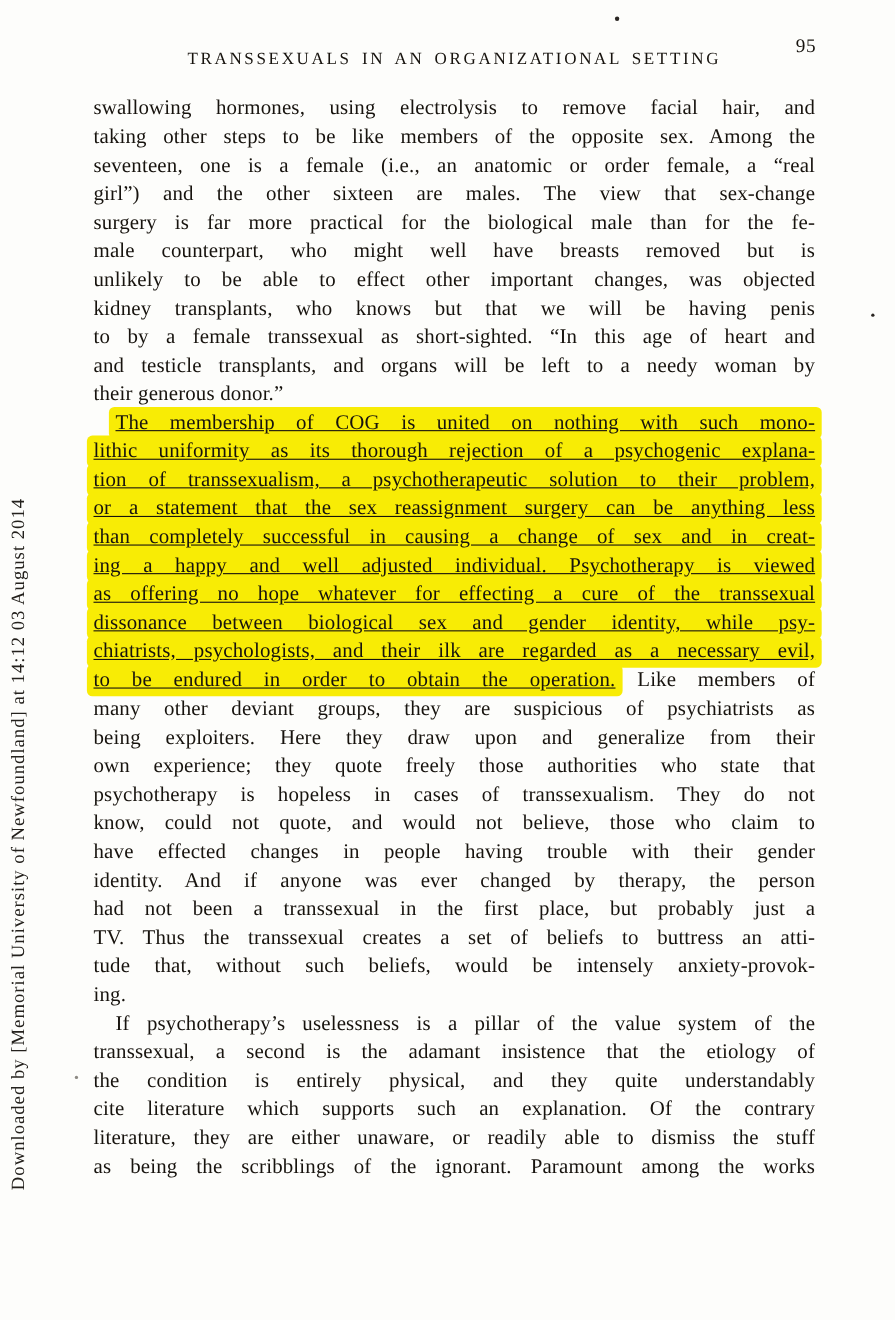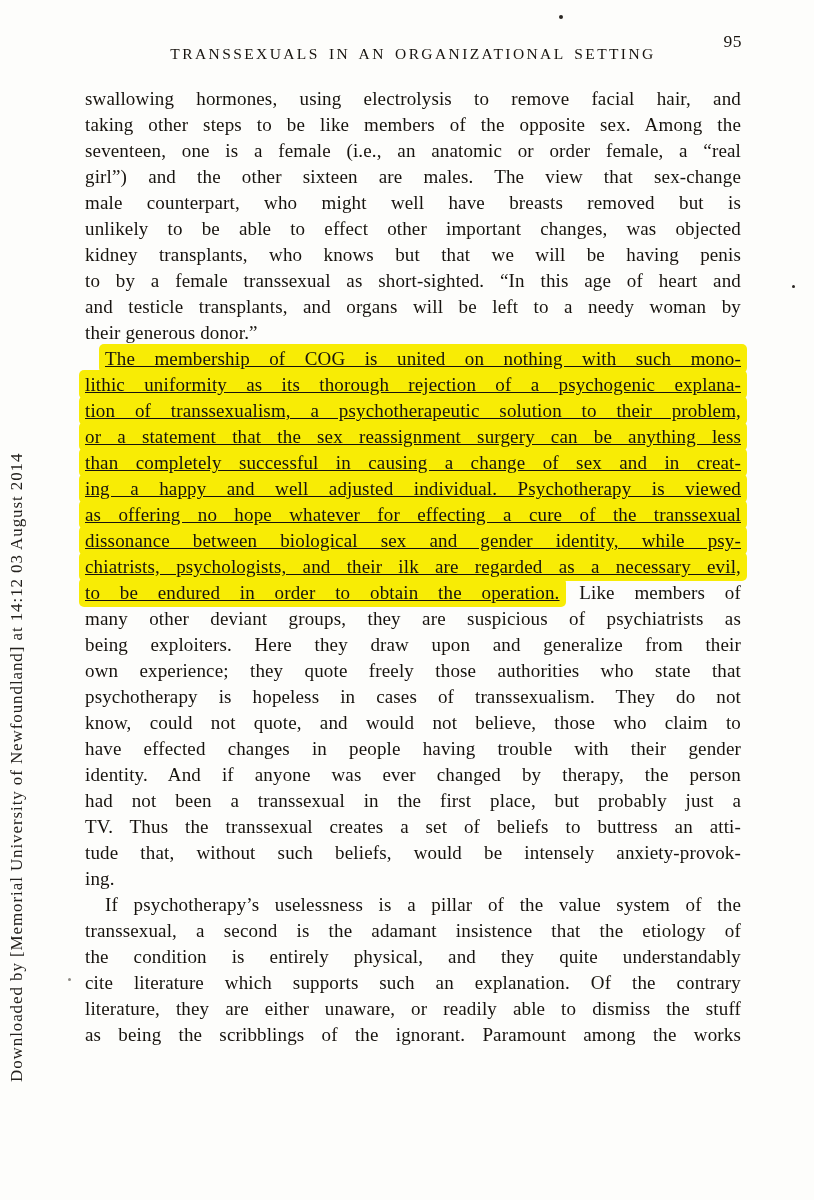--- a/index.html
+++ b/index.html
@@ -81,20 +81,21 @@
 
   <div class="running-head">TRANSSEXUALS IN AN ORGANIZATIONAL SETTING</div>
 
   <div class="page-number">95</div>
 
   <div class="text-body" id="text-body">
       <div class="line"><span>swallowing hormones, using electrolysis to remove facial hair, and</span></div>
       <div class="line"><span>taking other steps to be like members of the opposite sex. Among the</span></div>
       <div class="line"><span>seventeen, one is a female (i.e., an anatomic or order female, a “real</span></div>
       <div class="line"><span>girl”) and the other sixteen are males. The view that sex-change</span></div>
+      <div class="line"><span>surgery is far more practical for the biological male than for the fe-</span></div>
       <div class="line"><span>male counterpart, who might well have breasts removed but is</span></div>
       <div class="line"><span>unlikely to be able to effect other important changes, was objected</span></div>
       <div class="line"><span>kidney transplants, who knows but that we will be having penis</span></div>
       <div class="line"><span>to by a female transsexual as short-sighted. “In this age of heart and</span></div>
       <div class="line"><span>and testicle transplants, and organs will be left to a needy woman by</span></div>
       <div class="line end"><span>their generous donor.”</span></div>
       <div class="line indent"><span class="hl">The membership of COG is united on nothing with such mono-</span></div>
       <div class="line"><span class="hl">lithic uniformity as its thorough rejection of a psychogenic explana-</span></div>
       <div class="line"><span class="hl">tion of transsexualism, a psychotherapeutic solution to their problem,</span></div>
       <div class="line"><span class="hl">or a statement that the sex reassignment surgery can be anything less</span></div>

